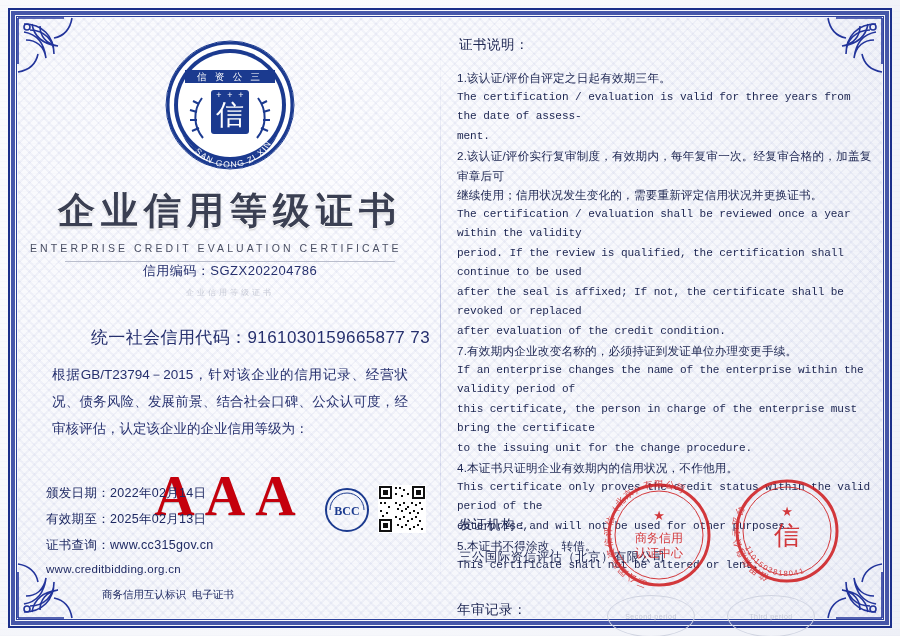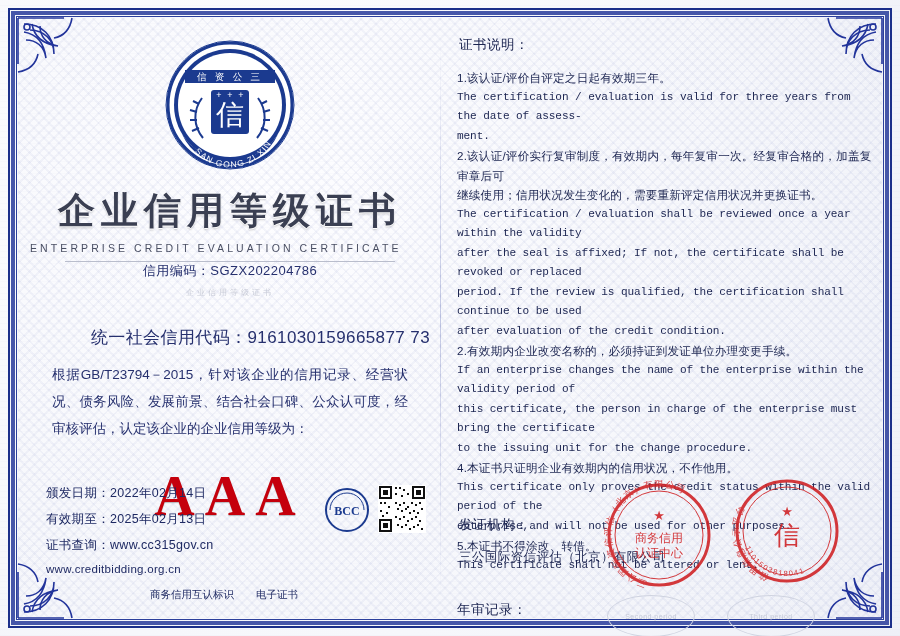--- a/index.html
+++ b/index.html
@@ -46,21 +46,21 @@
       text-shadow:0 1px 1px rgba(0,0,0,.25);}
   
   .meta{position:absolute;left:16px;bottom:6px;width:380px;font-size:12.5px;color:#1f2a63;}
   .meta .row{margin-bottom:9px;letter-spacing:.3px;}
   .meta .small{font-size:11.5px;}
   .meta-flex{display:flex;align-items:flex-start;justify-content:space-between;}
   .meta-left{width:215px;}
   .badges{display:flex;align-items:flex-end;gap:8px;padding-bottom:4px;}
   .bcc{width:46px;height:46px;}
   .qr{width:48px;height:48px;}
-  .badge-labels{display:flex;gap:22px;font-size:10.5px;color:#1f2a63;margin-top:4px;padding-left:104px;}
+  .badge-labels{display:flex;gap:6px;font-size:10.5px;color:#1f2a63;margin-top:4px;padding-left:56px;}
   
   .r-head{font-size:13.5px;color:#1b2450;margin:2px 0 14px 2px;letter-spacing:.5px;}
   .notes{font-size:11.6px;line-height:19.5px;color:#1b2450;}
   .notes .cn{letter-spacing:.2px;}
   .notes .en{font-family:"Liberation Mono",monospace;font-size:11.1px;letter-spacing:-.1px;}
   .r-sub{font-size:13.5px;color:#1b2450;margin-top:26px;letter-spacing:.5px;}
   .review-ovals{position:relative;height:46px;margin-top:-24px;margin-left:150px;}
   .oval{position:absolute;width:86px;height:40px;border:1px solid #cfd3e0;border-radius:50%;
       color:#c6cad8;font-size:7px;display:flex;align-items:center;justify-content:center;letter-spacing:.5px;}
   .oval.o1{left:0;top:0;}
@@ -280,24 +280,24 @@
     <div class="right">
       <div class="r-head">证书说明：</div>
 
       <div class="notes">
         <div class="cn">1.该认证/评价自评定之日起有效期三年。</div>
         <div class="en">The certification / evaluation is valid for three years from the date of assess-</div>
         <div class="en">ment.</div>
         <div class="cn">2.该认证/评价实行复审制度，有效期内，每年复审一次。经复审合格的，加盖复审章后可</div>
         <div class="cn">继续使用；信用状况发生变化的，需要重新评定信用状况并更换证书。</div>
         <div class="en">The certification / evaluation shall be reviewed once a year within the validity</div>
+        <div class="en">period. If the review is qualified,  the certification shall continue to be used</div>
         <div class="en">after the seal is affixed; If not, the certificate shall be revoked or replaced</div>
-        <div class="en">period. If the review is qualified,  the certification shall continue to be used</div>
         <div class="en">after evaluation of the credit condition.</div>
-        <div class="cn">2.有效期内企业改变名称的，必须持证到发证单位办理变更手续。</div>
+        <div class="cn">7.有效期内企业改变名称的，必须持证到发证单位办理变更手续。</div>
         <div class="en">If an enterprise changes the name of the enterprise within the validity period of</div>
         <div class="en">this certificate, the person in charge of the enterprise must bring the certificate</div>
         <div class="en">to the issuing unit for the change procedure.</div>
         <div class="cn">4.本证书只证明企业有效期内的信用状况，不作他用。</div>
         <div class="en">This certificate only proves the credit status within the valid period of the</div>
         <div class="en">enterprise,and will not be used for other purposes.</div>
         <div class="cn">5.本证书不得涂改、转借。</div>
         <div class="en">This certificate shall not be altered or lent.</div>
       </div>
 

